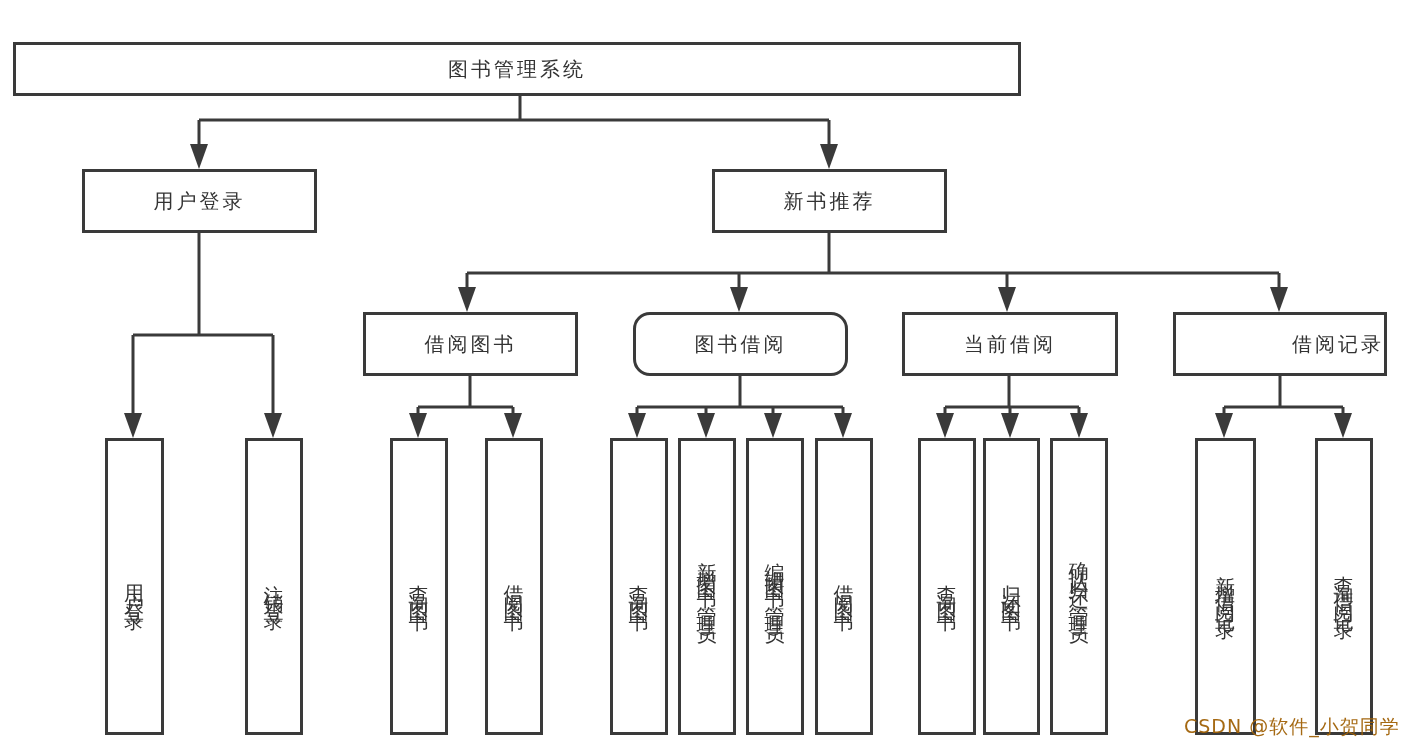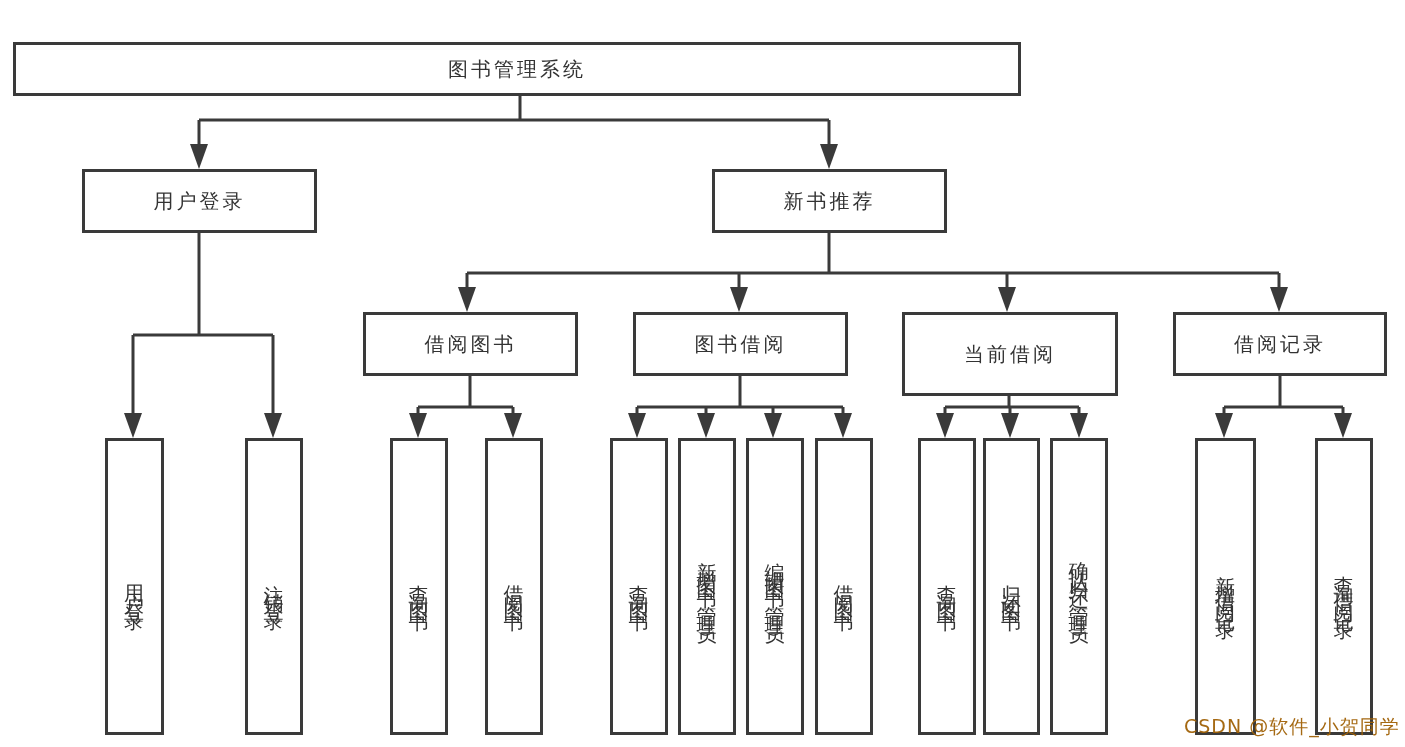--- a/index.html
+++ b/index.html
@@ -17,23 +17,23 @@
     writing-mode:vertical-rl;text-orientation:mixed;
     font-size:20px;letter-spacing:9px;line-height:1.1;white-space:nowrap;
   }
   
   .b-root{left:13px;top:14px;width:1008px;height:54px;margin-top:28px;}
   
   .b-l2a{left:82px;top:169px;width:235px;height:64px;}
   .b-l2b{left:712px;top:169px;width:235px;height:64px;}
   
   .b-l3a{left:363px;top:312px;width:215px;height:64px;}
-  .b-l3b{left:633px;top:312px;width:215px;height:64px;}
-  .b-l3c{left:902px;top:312px;width:216px;height:84px;}
-  .b-l3d{left:1173px;top:312px;width:214px;height:64px;}
+  .b-l3b{left:633px;top:312px;width:215px;height:64px;border-radius:17px;}
+  .b-l3c{left:902px;top:312px;width:216px;height:64px;}
+  .b-l3d{left:1173px;top:312px;width:214px;height:64px;justify-content:flex-end;}
   
   .leaf{top:438px;height:297px;}
   .b-a1{left:105px;width:59px;}
   .b-a2{left:245px;width:58px;}
   .b-b1{left:390px;width:58px;}
   .b-b2{left:485px;width:58px;}
   .b-c1{left:610px;width:58px;}
   .b-c2{left:678px;width:58px;}
   .b-c3{left:746px;width:58px;}
   .b-c4{left:815px;width:58px;}

